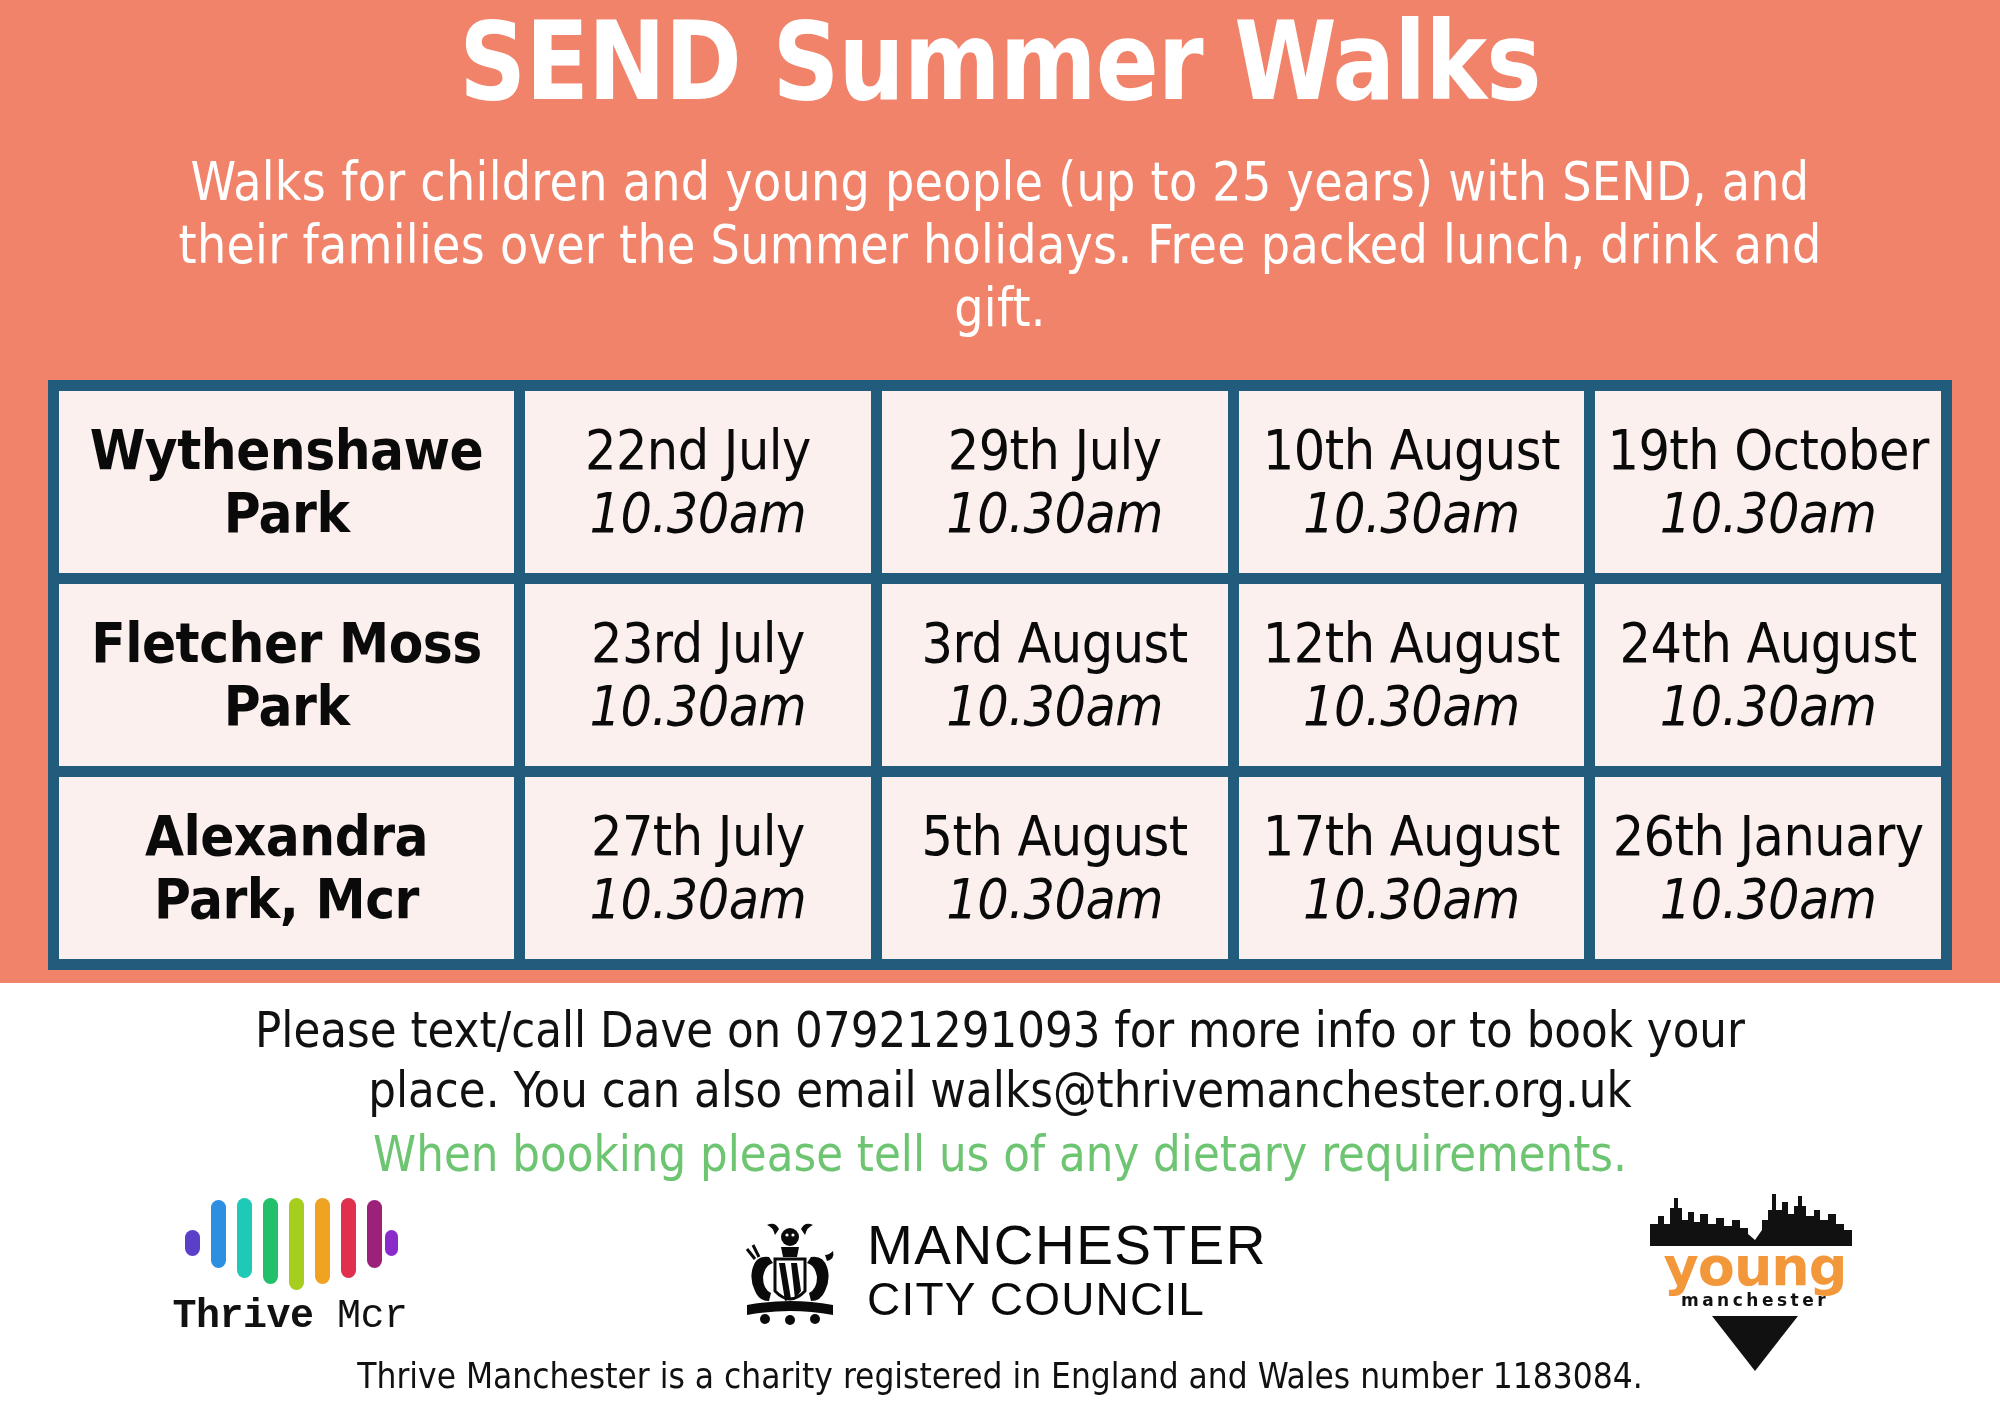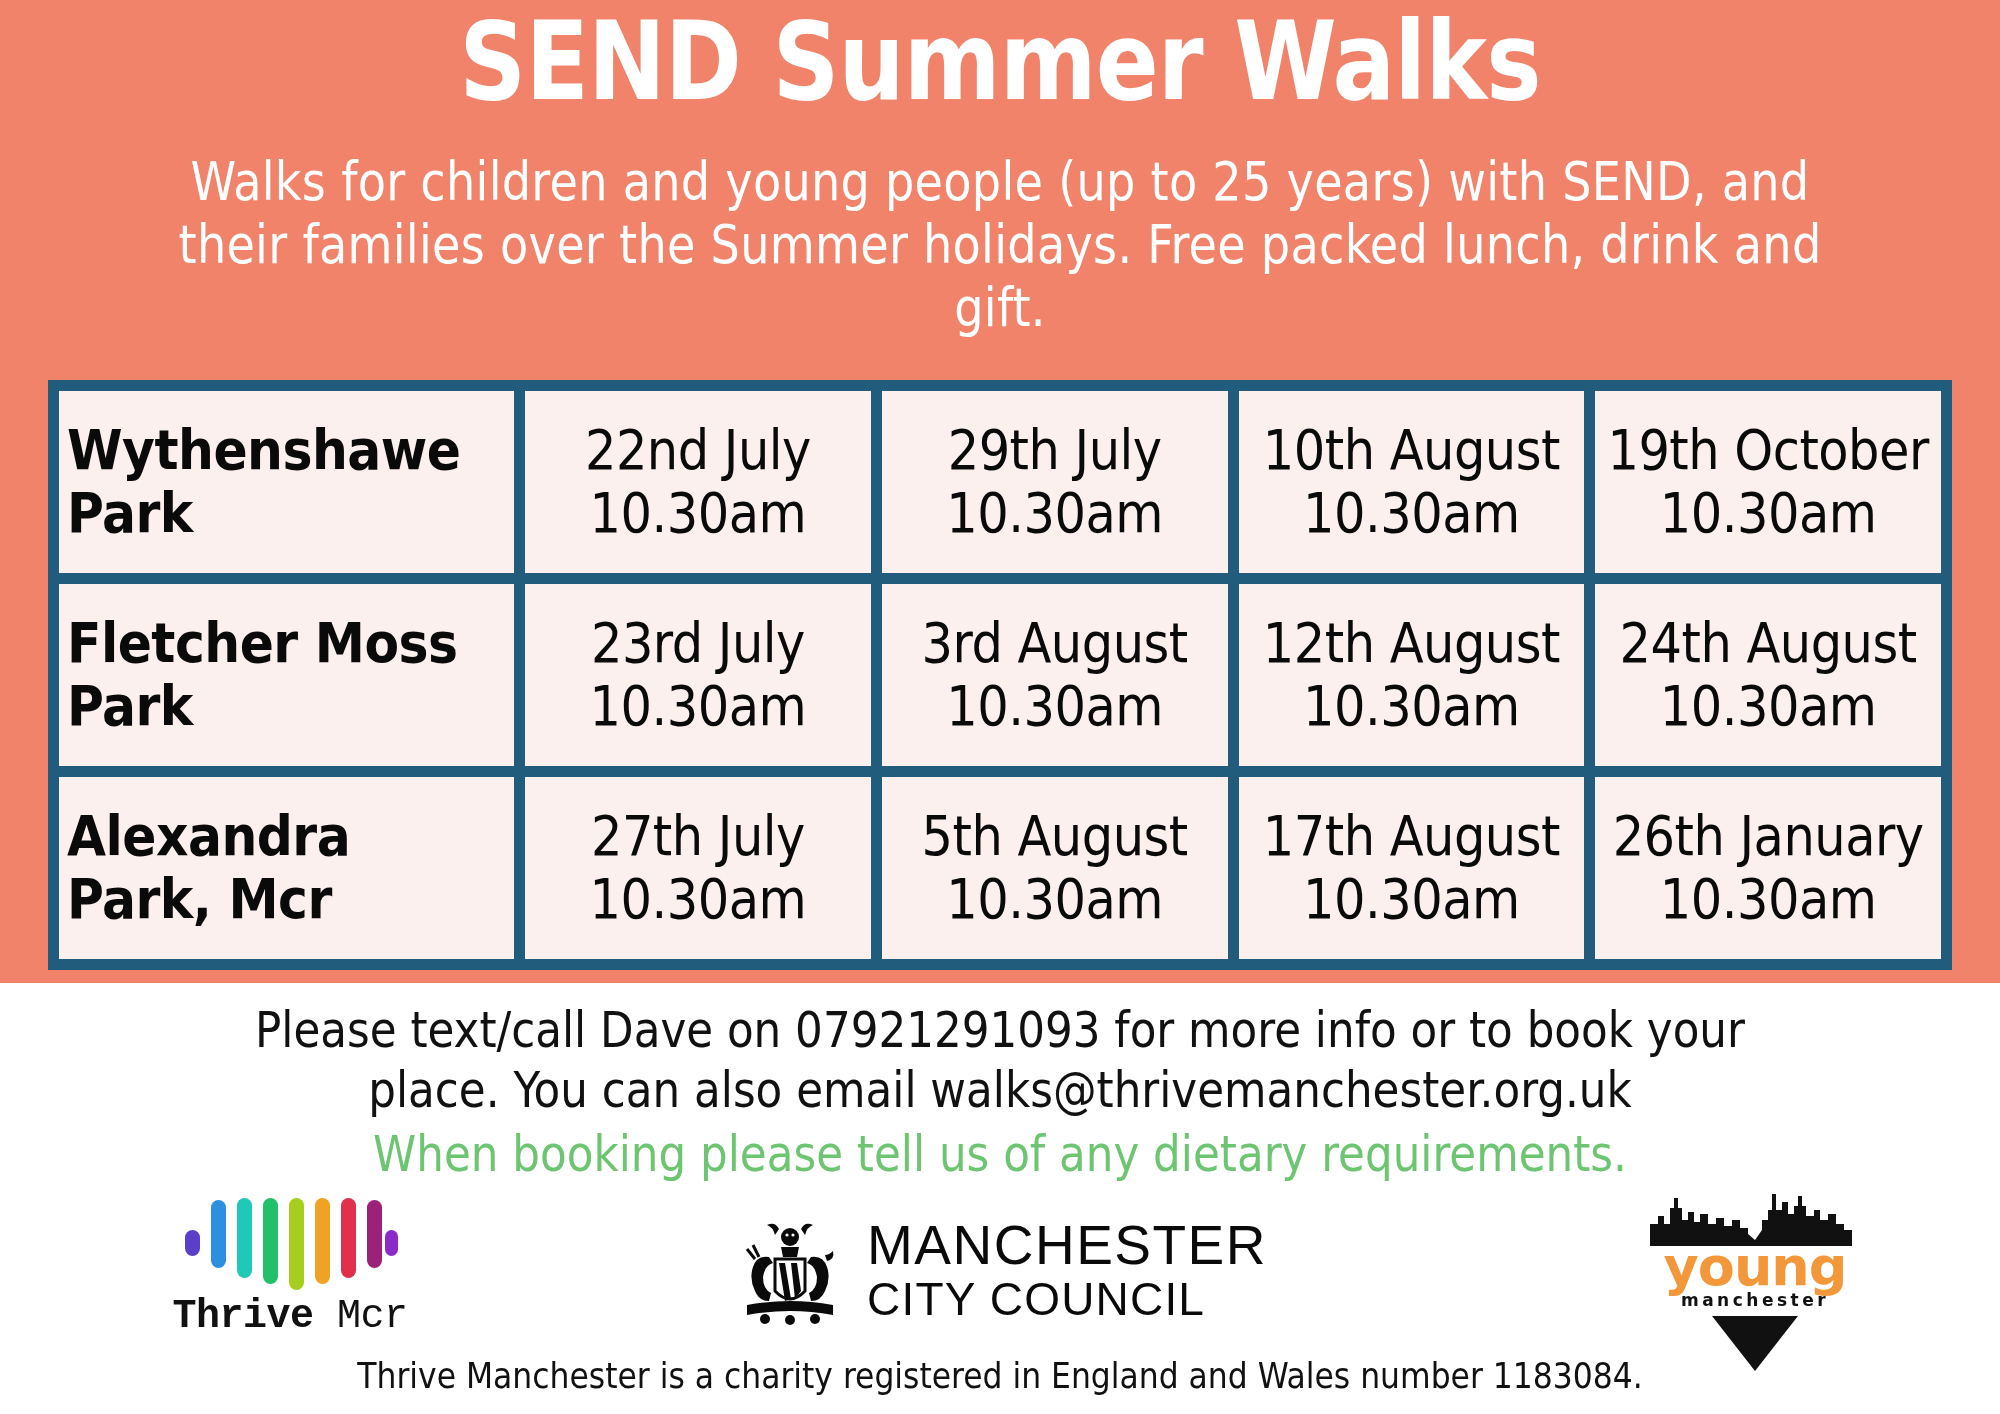--- a/index.html
+++ b/index.html
@@ -82,20 +82,21 @@
     flex: 1;
     gap: 11px;
   }
 
   .cell {
     background: #FBF0EE;
     display: flex;
     flex-direction: column;
     align-items: center;
     justify-content: center;
+    text-align: center;
     color: #0a0a0a;
     overflow: hidden;
   }
 
   .cell-location {
     flex: 0 0 455px;
     font-family: "DejaVu Sans Condensed", "Liberation Sans", sans-serif;
     font-weight: 700;
     font-size: 56px;
     line-height: 1.12;
@@ -107,21 +108,21 @@
     flex: 1 1 0;
     font-family: "DejaVu Sans Condensed", "Liberation Sans", sans-serif;
     font-weight: 400;
     font-size: 55px;
     line-height: 1.14;
     letter-spacing: -0.5px;
     padding: 8px 4px;
   }
 
   .cell-date .d-day { display: block; white-space: nowrap; }
-  .cell-date .d-time { display: block; white-space: nowrap; }
+  .cell-date .d-time { display: block; white-space: nowrap; font-style: italic; }
 
   
   .contact {
     position: absolute;
     left: 40px;
     top: 1000px;
     width: 1920px;
     text-align: center;
     color: #111111;
     font-family: "DejaVu Sans Condensed", "Liberation Sans", sans-serif;

